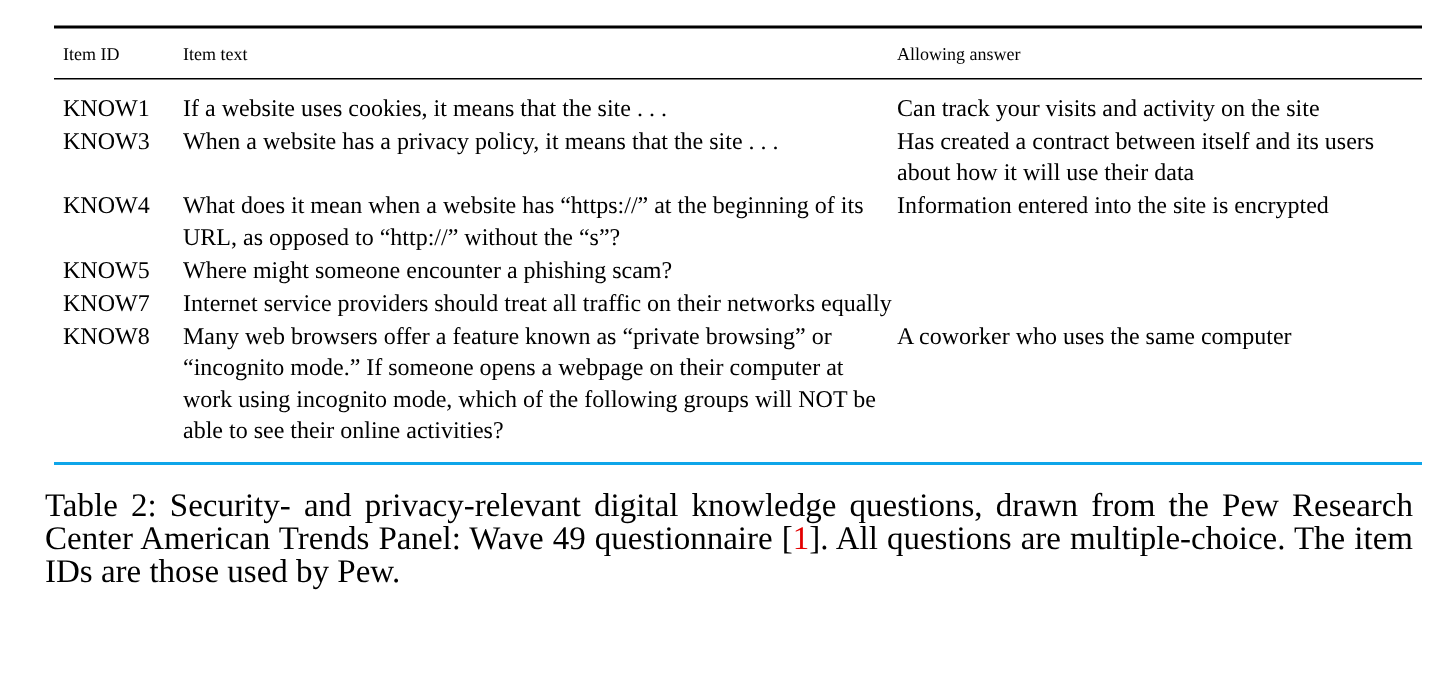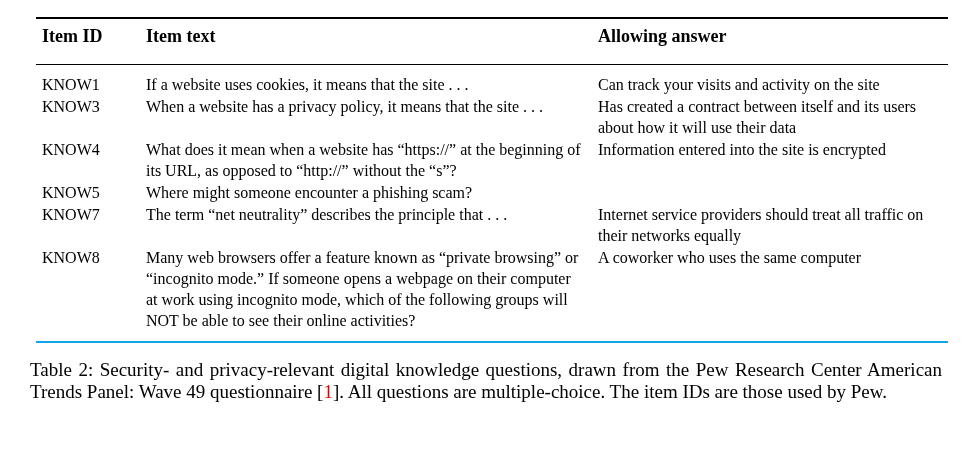--- a/index.html
+++ b/index.html
@@ -20,45 +20,45 @@
   }
   .qtable {
     width: 912px;
     margin-left: 6px;
   }
   .thead {
     display: grid;
     grid-template-columns: 86px 476px 350px;
     border-top: 2px solid #000;
     border-bottom: 1.5px solid #000;
-    padding: 7px 0 18px 0;
-    font-weight: bold;
-    font-size: 18px;
+    padding: 7px 0 6px 0;
+    font-weight: normal;
+    font-size: 12px;
     line-height: 20px;
   }
   .tbody {
     display: grid;
     row-gap: 1px;
     padding: 9px 0 10px 0;
     border-bottom: 2px solid #0ea5e9;
     font-size: 16px;
     line-height: 21px;
   }
   .trow {
     display: grid;
     grid-template-columns: 86px 476px 350px;
     align-items: start;
   }
   .cell-id { padding-left: 6px; white-space: nowrap; }
-  .cell-q  { padding-right: 12px; margin-left: 24px; }
+  .cell-q  { padding-right: 12px; }
   .cell-a  { padding-right: 2px; }
   .caption {
     width: 912px;
     margin: 16px 0 0 0;
-    font-size: 19px;
+    font-size: 22px;
     line-height: 22px;
     text-align: justify;
   }
   .cite { text-decoration: none; cursor: pointer; }
 </style>
 </head>
 <body>
 
 <div class="page">
 
@@ -91,21 +91,20 @@
         <div class="cell-a">Information entered into the site is encrypted</div>
       </div>
 
       <div class="trow">
         <div class="cell-id">KNOW5</div>
         <div class="cell-q">Where might someone encounter a phishing scam?</div>
       </div>
 
       <div class="trow">
         <div class="cell-id">KNOW7</div>
-        <div class="cell-q">The term “net neutrality” describes the principle that . . .</div>
         <div class="cell-a">Internet service providers should treat all traffic on their networks equally</div>
       </div>
 
       <div class="trow">
         <div class="cell-id">KNOW8</div>
         <div class="cell-q">Many web browsers offer a feature known as “private browsing” or “incognito mode.” If someone opens a webpage on their computer at work using incognito mode, which of the following groups will NOT be able to see their online activities?</div>
         <div class="cell-a">A coworker who uses the same computer</div>
       </div>
 
     </div>

